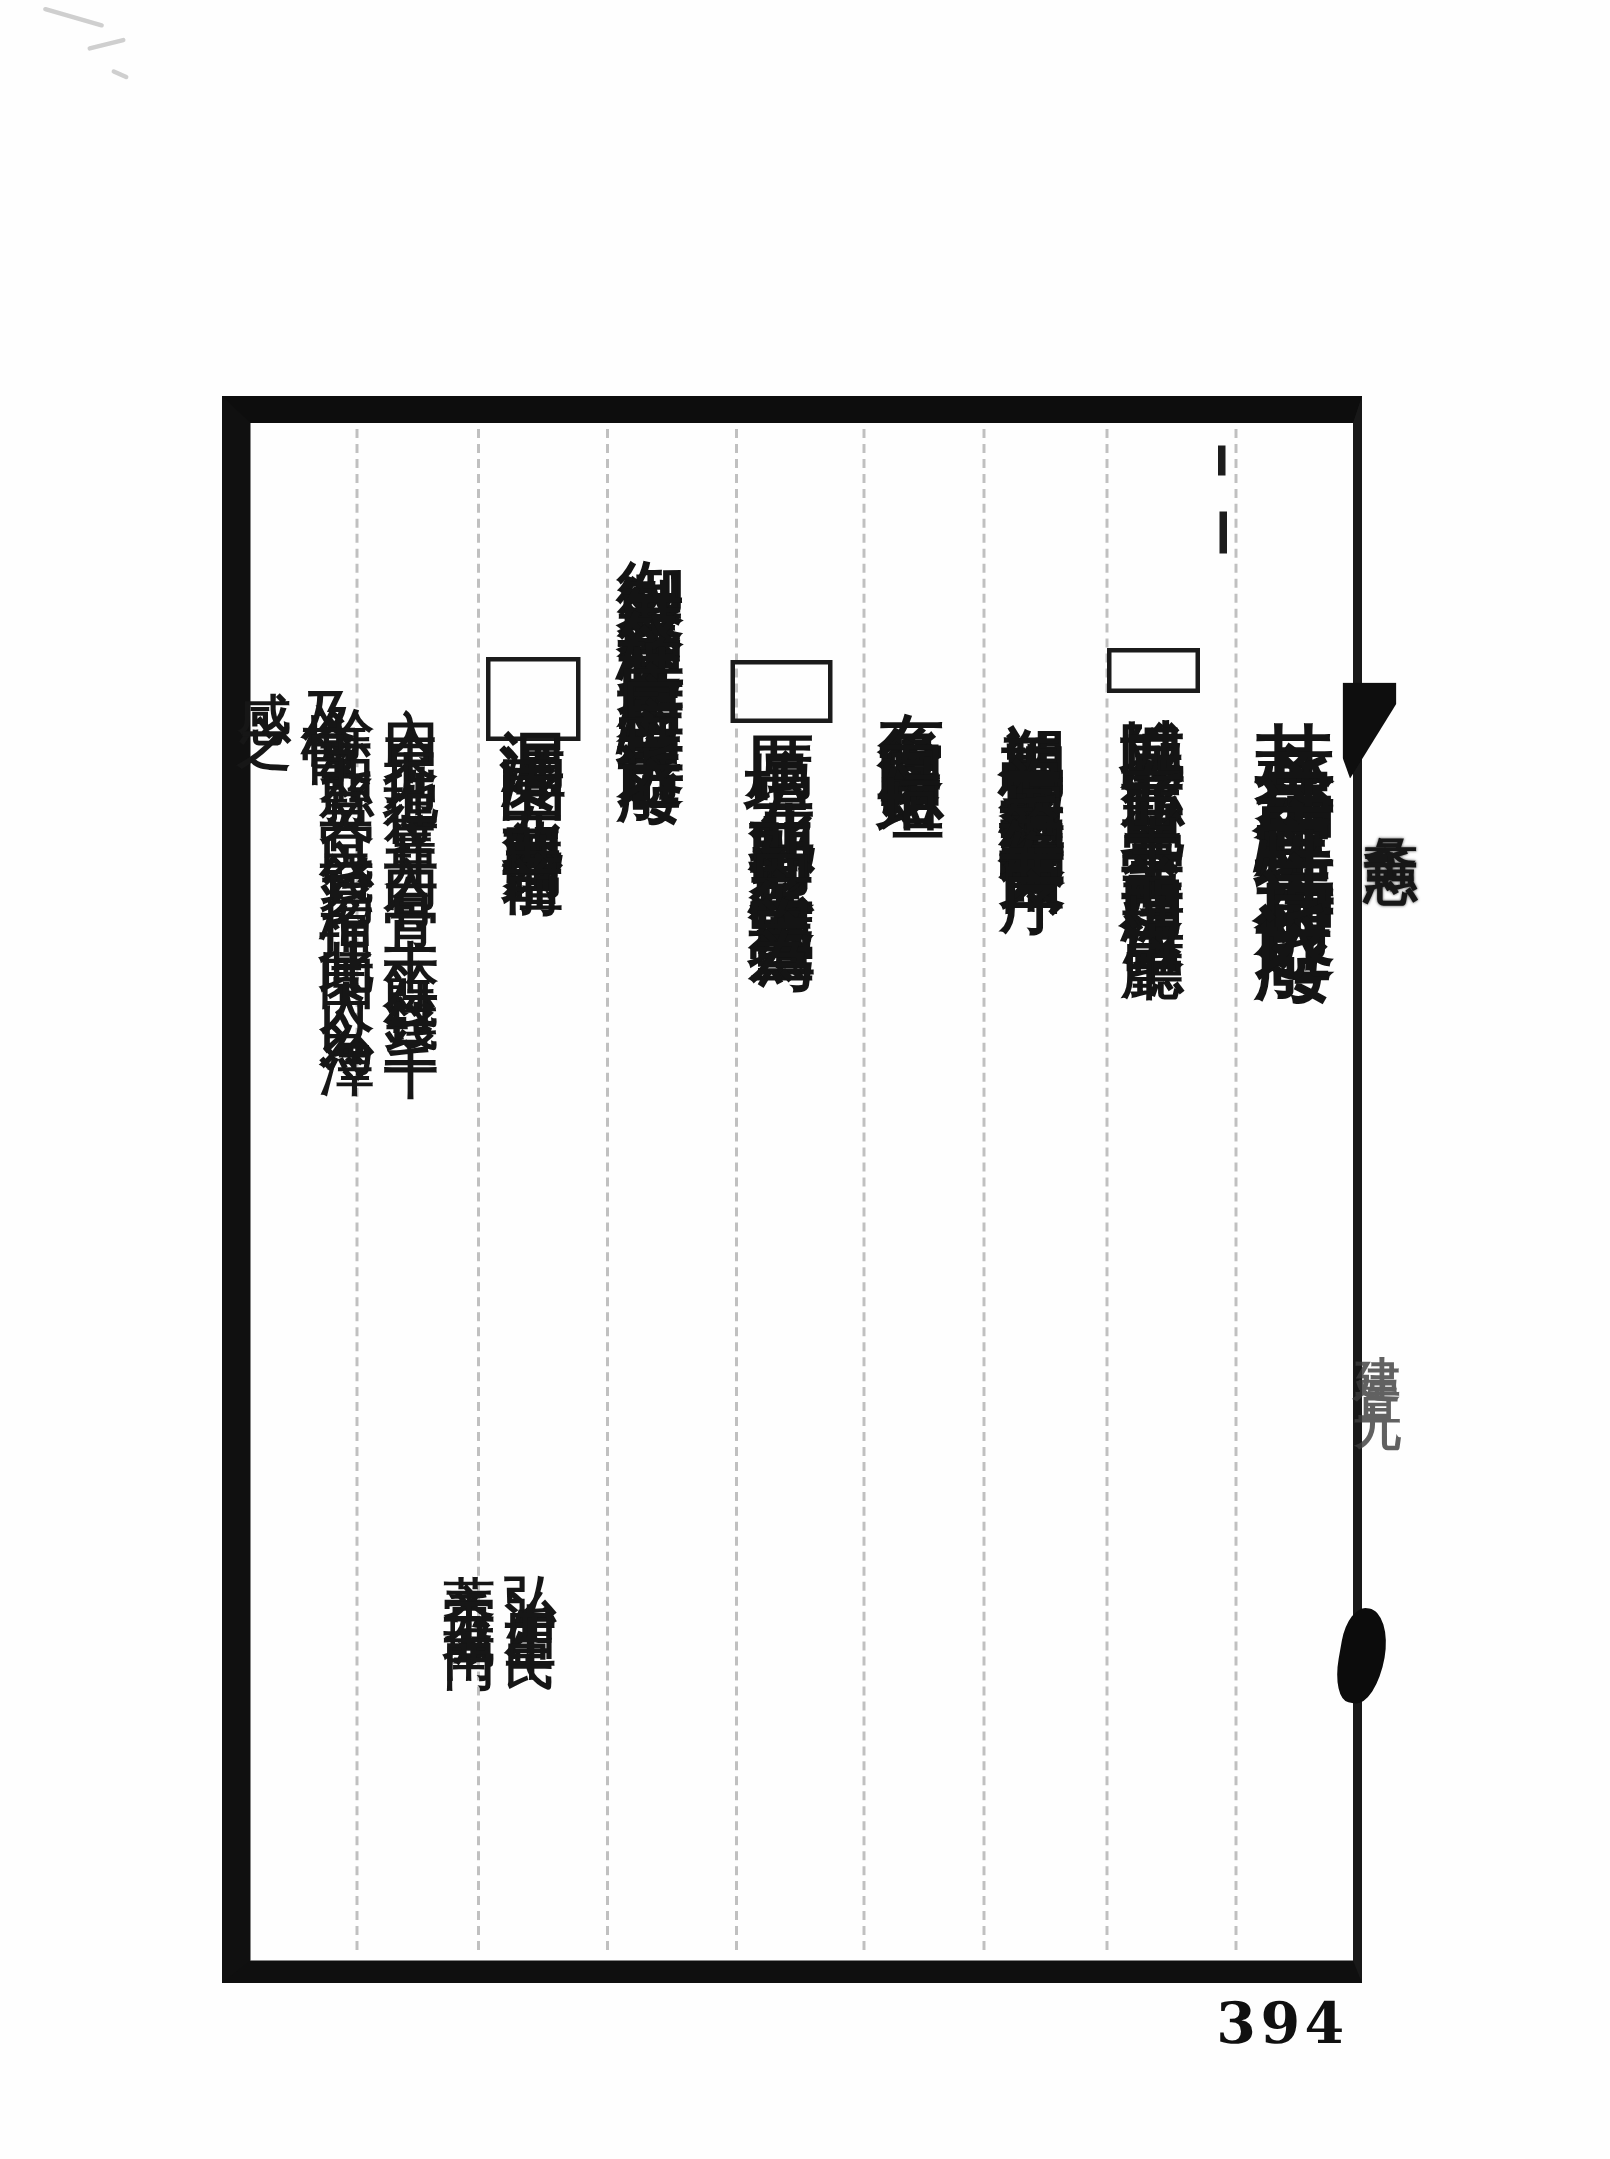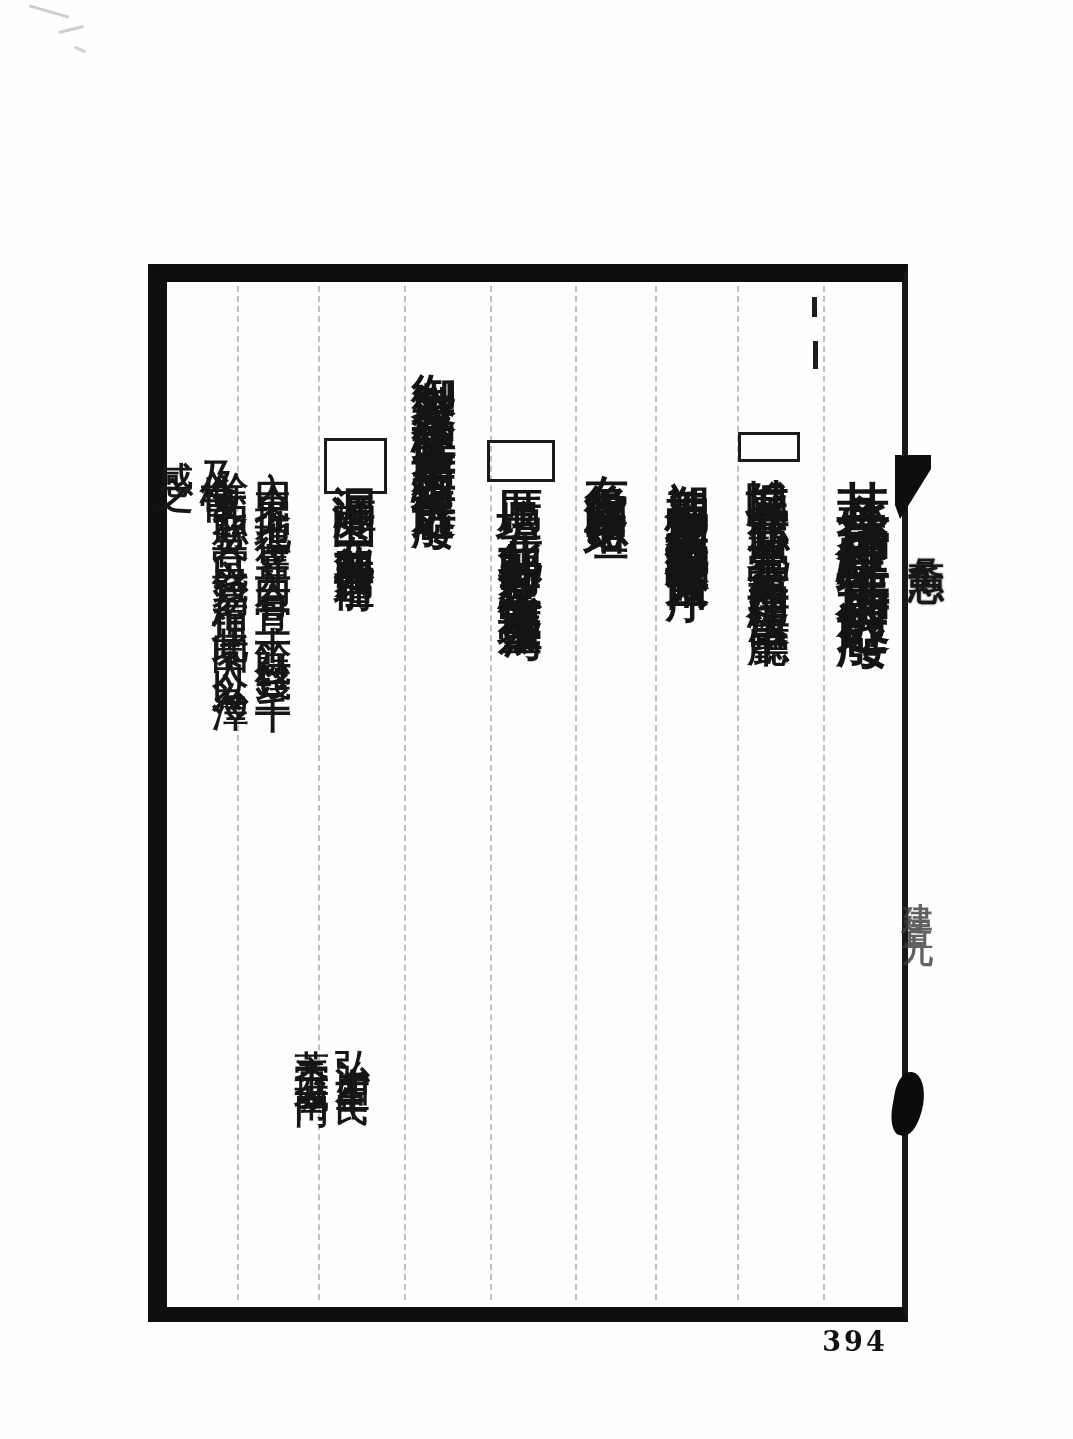--- a/index.html
+++ b/index.html
@@ -71,21 +71,21 @@
   #dash1 { left:812px; top:297px; height:20px; }
   #dash2 { left:813px; top:341px; height:28px; }
 
   
   .scr { position:absolute; background:#a8a8a8; opacity:.55; border-radius:2px; }
   #scr1 { left:28px; top:10px; width:42px; height:3px; transform:rotate(16deg); }
   #scr2 { left:58px; top:28px; width:26px; height:3px; transform:rotate(-14deg); }
   #scr3 { left:74px; top:48px; width:12px; height:3px; transform:rotate(24deg); }
 
   .page-number { position:absolute; left:800px; top:1326px; width:110px;
-    text-align:center; font-size:27px; font-weight:700; letter-spacing:3px;
+    text-align:center; font-size:38px; font-weight:700; letter-spacing:3px;
     color:#101010; font-family:"DejaVu Serif", serif; }
 </style>
 </head>
 <body>
 
 <div class="page">
 
   <div class="scr" id="scr1"></div>
   <div class="scr" id="scr2"></div>
   <div class="scr" id="scr3"></div>

